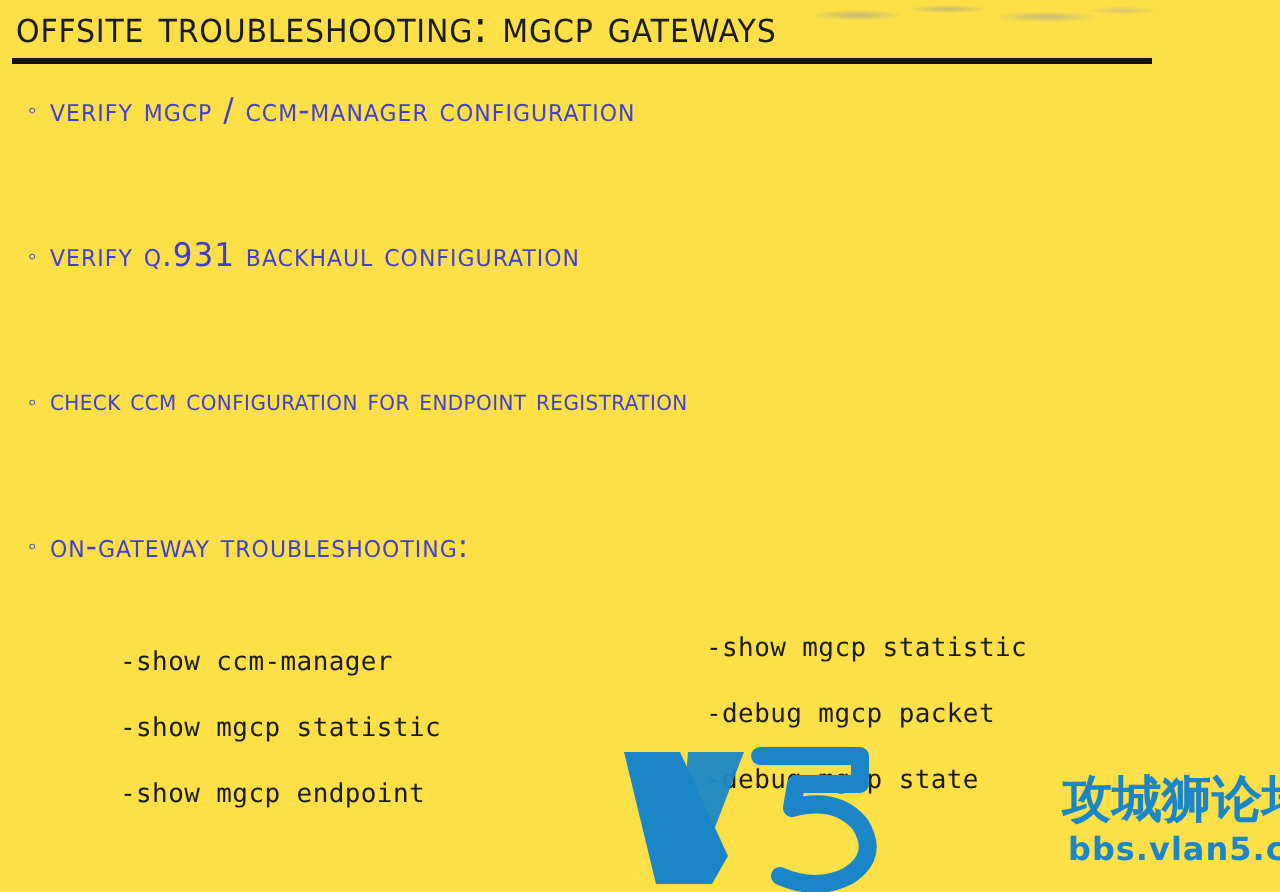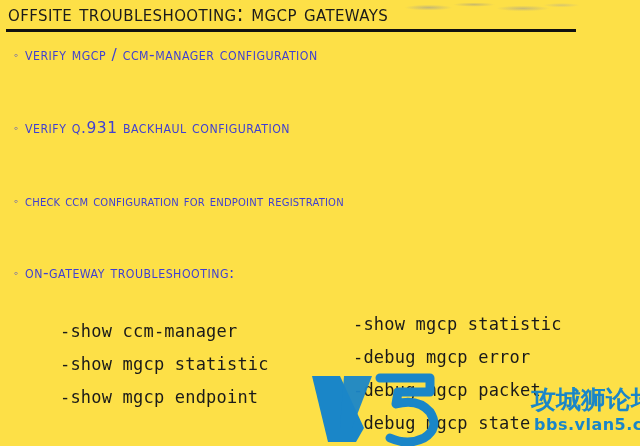--- a/index.html
+++ b/index.html
@@ -107,21 +107,21 @@
 
   
   .cmd-col {
     position: absolute;
   }
   #cmd-col-left { left: 60px; top: 315px; }
   #cmd-col-right { left: 353px; top: 308px; }
 
   .cmd-line {
     font-family: "DejaVu Sans Mono", monospace;
-    font-size: 17px;
+    font-size: 13px;
     line-height: 33px;
     color: #1a1a1a;
     letter-spacing: 0.2px;
     white-space: pre;
   }
 
   
   #watermark {
     position: absolute;
     left: 306px;
@@ -194,21 +194,20 @@
   </div>
 
   <div class="cmd-col" id="cmd-col-left">
     <div class="cmd-line">-show ccm-manager</div>
     <div class="cmd-line">-show mgcp statistic</div>
     <div class="cmd-line">-show mgcp endpoint</div>
   </div>
 
   <div class="cmd-col" id="cmd-col-right">
     <div class="cmd-line">-show mgcp statistic</div>
-    <div class="cmd-line">-debug mgcp error</div>
     <div class="cmd-line">-debug mgcp packet</div>
     <div class="cmd-line">-debug mgcp state</div>
   </div>
 
   <div id="watermark">
     <svg id="wm-v5" viewBox="0 0 150 74">
       <path d="M6 4 L34 4 L58 56 L50 70 L22 70 Z" fill="#1a86c8"></path>
       <path d="M38 4 L66 4 L46 56 L34 56 Z" fill="#1a86c8" opacity="0.95"></path>
       <path d="M74 6 L124 6 L124 20 L92 20 L90 32 Q112 26 124 40 Q134 56 118 66 Q102 74 84 66" fill="none" stroke="#1a86c8" stroke-width="9" stroke-linejoin="round" stroke-linecap="round"></path>
     </svg>

